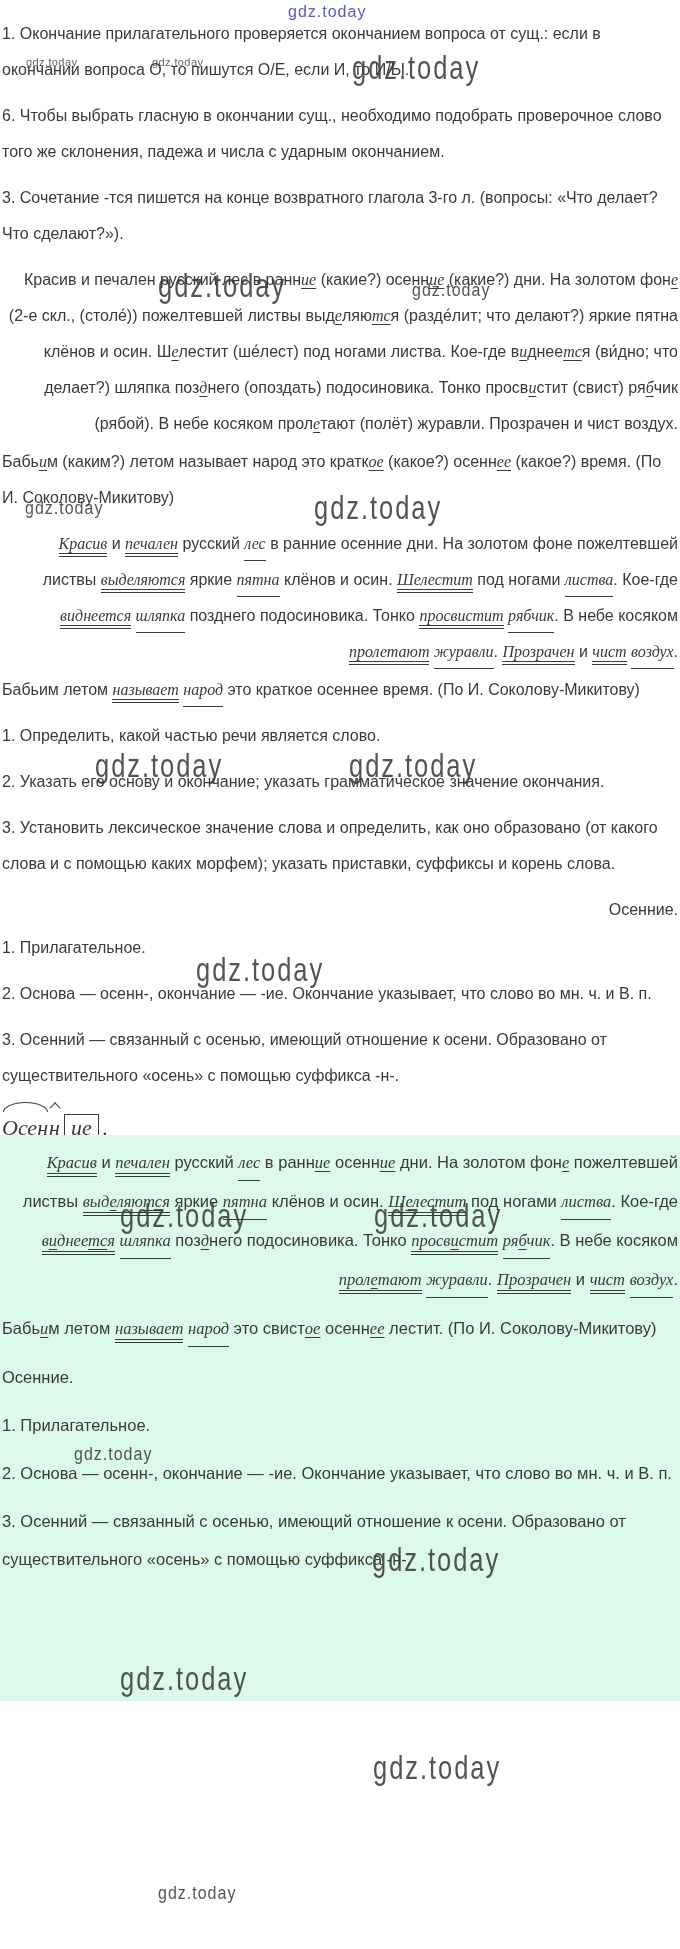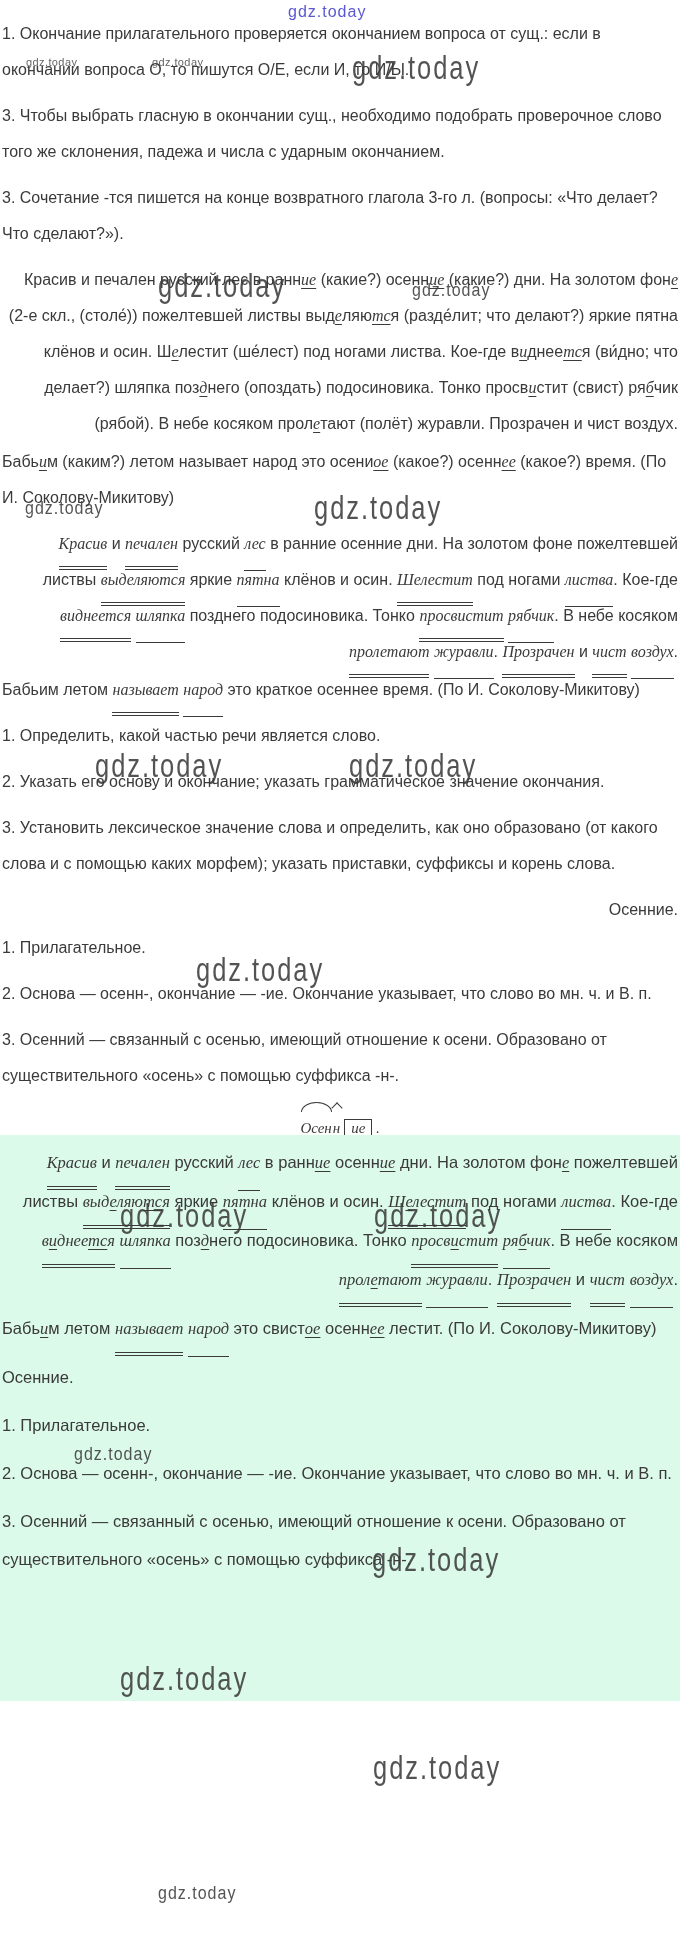--- a/index.html
+++ b/index.html
@@ -25,28 +25,28 @@
   .green-section p.blk{margin:0 0 10px 0;}
 
   
   .s-n{}
   .s-og{
     font-family:"Liberation Serif",serif;font-style:italic;
     text-decoration:underline;text-underline-offset:3px;text-decoration-thickness:1px;
   }
   .s-subj{
     font-family:"Liberation Serif",serif;font-style:italic;
-    border-bottom:1.5px solid #3a3a3a;padding-bottom:18px;
+    border-bottom:1.5px solid #3a3a3a;padding-bottom:8px;
   }
   .s-pred{
     font-family:"Liberation Serif",serif;font-style:italic;
-    border-bottom:4px double #3a3a3a;padding-bottom:14px;
+    border-bottom:4px double #3a3a3a;padding-bottom:1px;
   }
   
-  p.blk-morph{margin:16px 0 2px 0;font-size:15px;text-align:center;}
+  p.blk-morph{margin:16px 0 2px 0;font-size:22px;}
   .s-root{
     font-family:"Liberation Serif",serif;font-style:italic;position:relative;display:inline-block;
   }
   .s-root::before{
     content:"";position:absolute;left:1px;right:0;top:-8px;height:9px;
     border:1.5px solid #3a3a3a;border-bottom:none;
     border-radius:50% 50% 0 0 / 100% 100% 0 0;
   }
   .s-suf{
     font-family:"Liberation Serif",serif;font-style:italic;position:relative;display:inline-block;padding:0 1px;
@@ -71,24 +71,24 @@
   .wm-small{font-size:16px;font-weight:300;letter-spacing:1px;opacity:.88;
     transform:scale(1,1.18);transform-origin:left top;}
   .wm-tiny{font-size:11px;letter-spacing:.4px;opacity:.8;}
   .wm-top{font-size:16px;letter-spacing:1px;color:#514fd0;opacity:.95;}
 </style>
 </head>
 <body>
 
 <div class="white-section">
     <p class="blk "><span class="s-n">1. Окончание прилагательного проверяется окончанием вопроса от сущ.: если в окончании вопроса О, то пишутся О/Е, если И, то И/Ы.</span></p>
-    <p class="blk "><span class="s-n">3. Чтобы выбрать гласную в окончании сущ., необходимо подобрать проверочное слово того же склонения, падежа и числа с ударным окончанием.</span></p>
+    <p class="blk "><span class="s-n">6. Чтобы выбрать гласную в окончании сущ., необходимо подобрать проверочное слово того же склонения, падежа и числа с ударным окончанием.</span></p>
     <p class="blk "><span class="s-n">3. Сочетание -тся пишется на конце возвратного глагола 3-го л. (вопросы: «Что делает? Что сделают?»).</span></p>
     <p class="blk blk-tight"><span class="s-n">Красив и печален русский лес в ранн</span><span class="s-og">ие</span><span class="s-n"> (какие?) осенн</span><span class="s-og">ие</span><span class="s-n"> (какие?) дни. На золотом фон</span><span class="s-og">е</span><span class="s-n"> (2-е скл., (столе́)) пожелтевшей листвы выд</span><span class="s-og">е</span><span class="s-n">ляю</span><span class="s-og">тс</span><span class="s-n">я (разде́лит; что делают?) яркие пятна клёнов и осин. Ш</span><span class="s-og">е</span><span class="s-n">лестит (ше́лест) под ногами листва. Кое-где в</span><span class="s-og">и</span><span class="s-n">днее</span><span class="s-og">тс</span><span class="s-n">я (ви́дно; что делает?) шляпка поз</span><span class="s-og">д</span><span class="s-n">него (опоздать) подосиновика. Тонко просв</span><span class="s-og">и</span><span class="s-n">стит (свист) ря</span><span class="s-og">б</span><span class="s-n">чик (рябой). В небе косяком прол</span><span class="s-og">е</span><span class="s-n">тают (полёт) журавли. Прозрачен и чист воздух.</span></p>
-    <p class="blk "><span class="s-n">Бабь</span><span class="s-og">и</span><span class="s-n">м (каким?) летом называет народ это осени</span><span class="s-og">ое</span><span class="s-n"> (какое?) осенн</span><span class="s-og">ее</span><span class="s-n"> (какое?) время. (По И. Соколову-Микитову)</span></p>
+    <p class="blk "><span class="s-n">Бабь</span><span class="s-og">и</span><span class="s-n">м (каким?) летом называет народ это кратк</span><span class="s-og">ое</span><span class="s-n"> (какое?) осенн</span><span class="s-og">ее</span><span class="s-n"> (какое?) время. (По И. Соколову-Микитову)</span></p>
     <p class="blk blk-tight"><span class="s-pred">Красив</span><span class="s-n"> и </span><span class="s-pred">печален</span><span class="s-n"> русский </span><span class="s-subj">лес</span><span class="s-n"> в ранние осенние дни. На золотом фоне пожелтевшей листвы </span><span class="s-pred">выделяются</span><span class="s-n"> яркие </span><span class="s-subj">пятна</span><span class="s-n"> клёнов и осин. </span><span class="s-pred">Шелестит</span><span class="s-n"> под ногами </span><span class="s-subj">листва</span><span class="s-n">. Кое-где </span><span class="s-pred">виднеется</span><span class="s-n"> </span><span class="s-subj">шляпка</span><span class="s-n"> позднего подосиновика. Тонко </span><span class="s-pred">просвистит</span><span class="s-n"> </span><span class="s-subj">рябчик</span><span class="s-n">. В небе косяком </span><span class="s-pred">пролетают</span><span class="s-n"> </span><span class="s-subj">журавли</span><span class="s-n">. </span><span class="s-pred">Прозрачен</span><span class="s-n"> и </span><span class="s-pred">чист</span><span class="s-n"> </span><span class="s-subj">воздух</span><span class="s-n">.</span></p>
     <p class="blk "><span class="s-n">Бабьим летом </span><span class="s-pred">называет</span><span class="s-n"> </span><span class="s-subj">народ</span><span class="s-n"> это краткое осеннее время. (По И. Соколову-Микитову)</span></p>
     <p class="blk "><span class="s-n">1. Определить, какой частью речи является слово.</span></p>
     <p class="blk "><span class="s-n">2. Указать его основу и окончание; указать грамматическое значение окончания.</span></p>
     <p class="blk "><span class="s-n">3. Установить лексическое значение слова и определить, как оно образовано (от какого слова и с помощью каких морфем); указать приставки, суффиксы и корень слова.</span></p>
     <p class="blk blk-tight"><span class="s-n">Осенние.</span></p>
     <p class="blk "><span class="s-n">1. Прилагательное.</span></p>
     <p class="blk "><span class="s-n">2. Основа — осенн-, окончание — -ие. Окончание указывает, что слово во мн. ч. и В. п.</span></p>
     <p class="blk "><span class="s-n">3. Осенний — связанный с осенью, имеющий отношение к осени. Образовано от существительного «осень» с помощью суффикса -н-.</span></p>
     <p class="blk blk-morph"><span class="s-root">Осен</span><span class="s-suf">н</span><span class="s-end">ие</span><span class="s-n">.</span></p>

